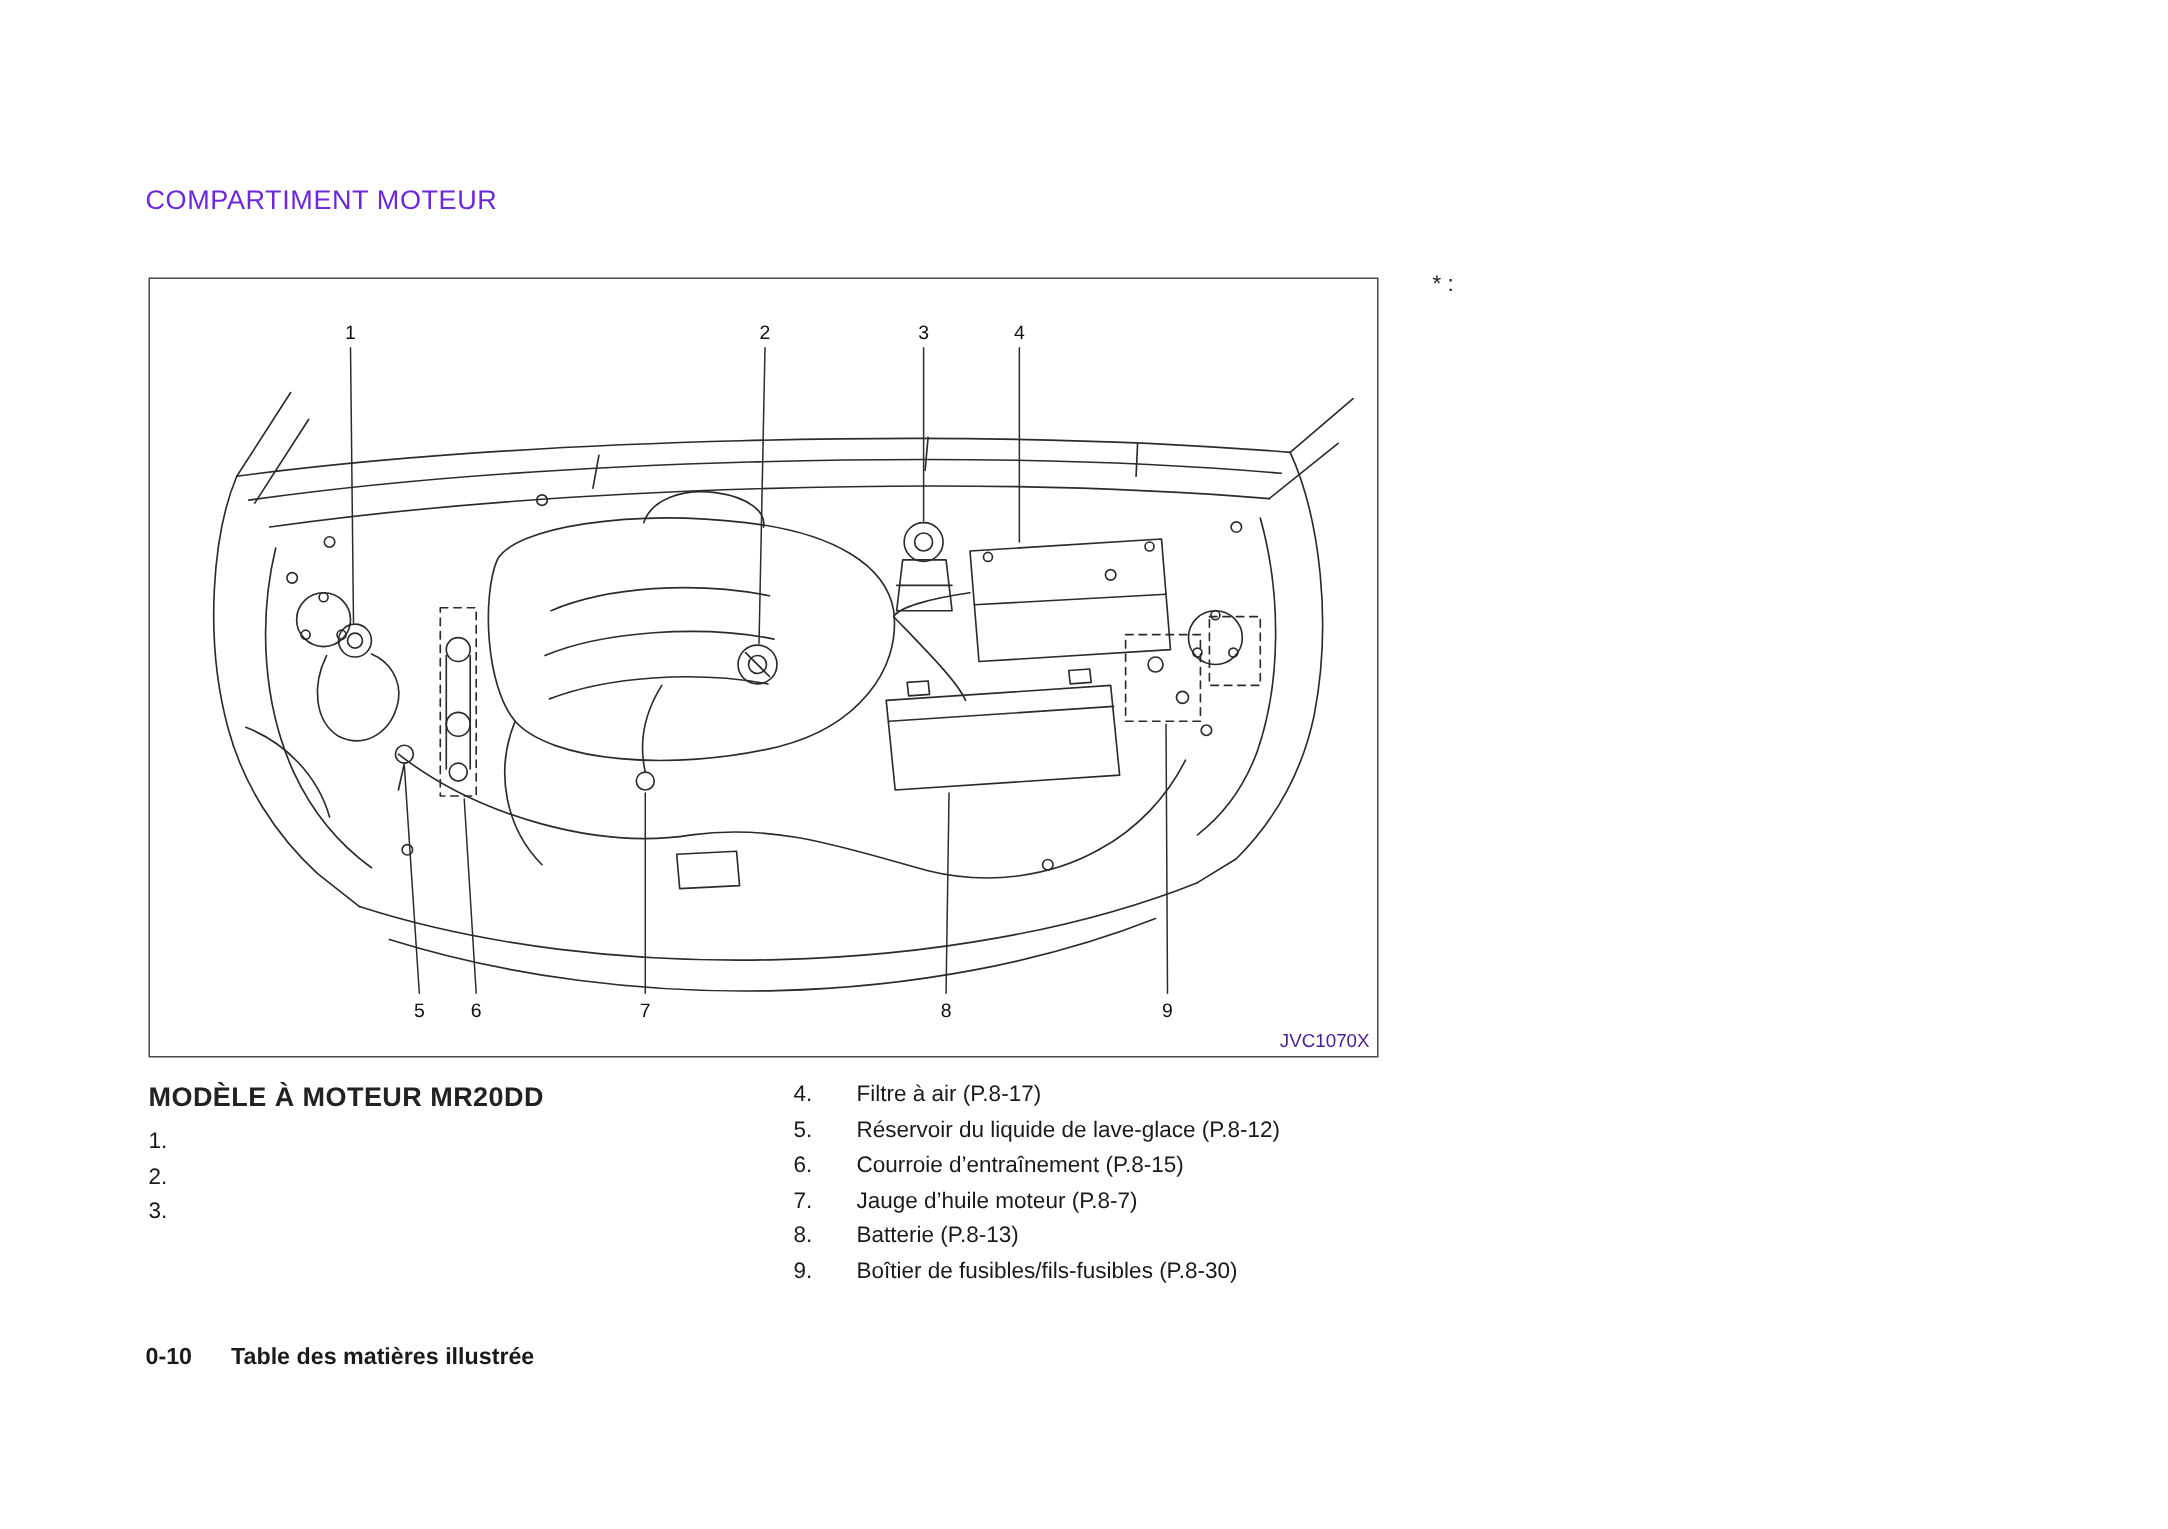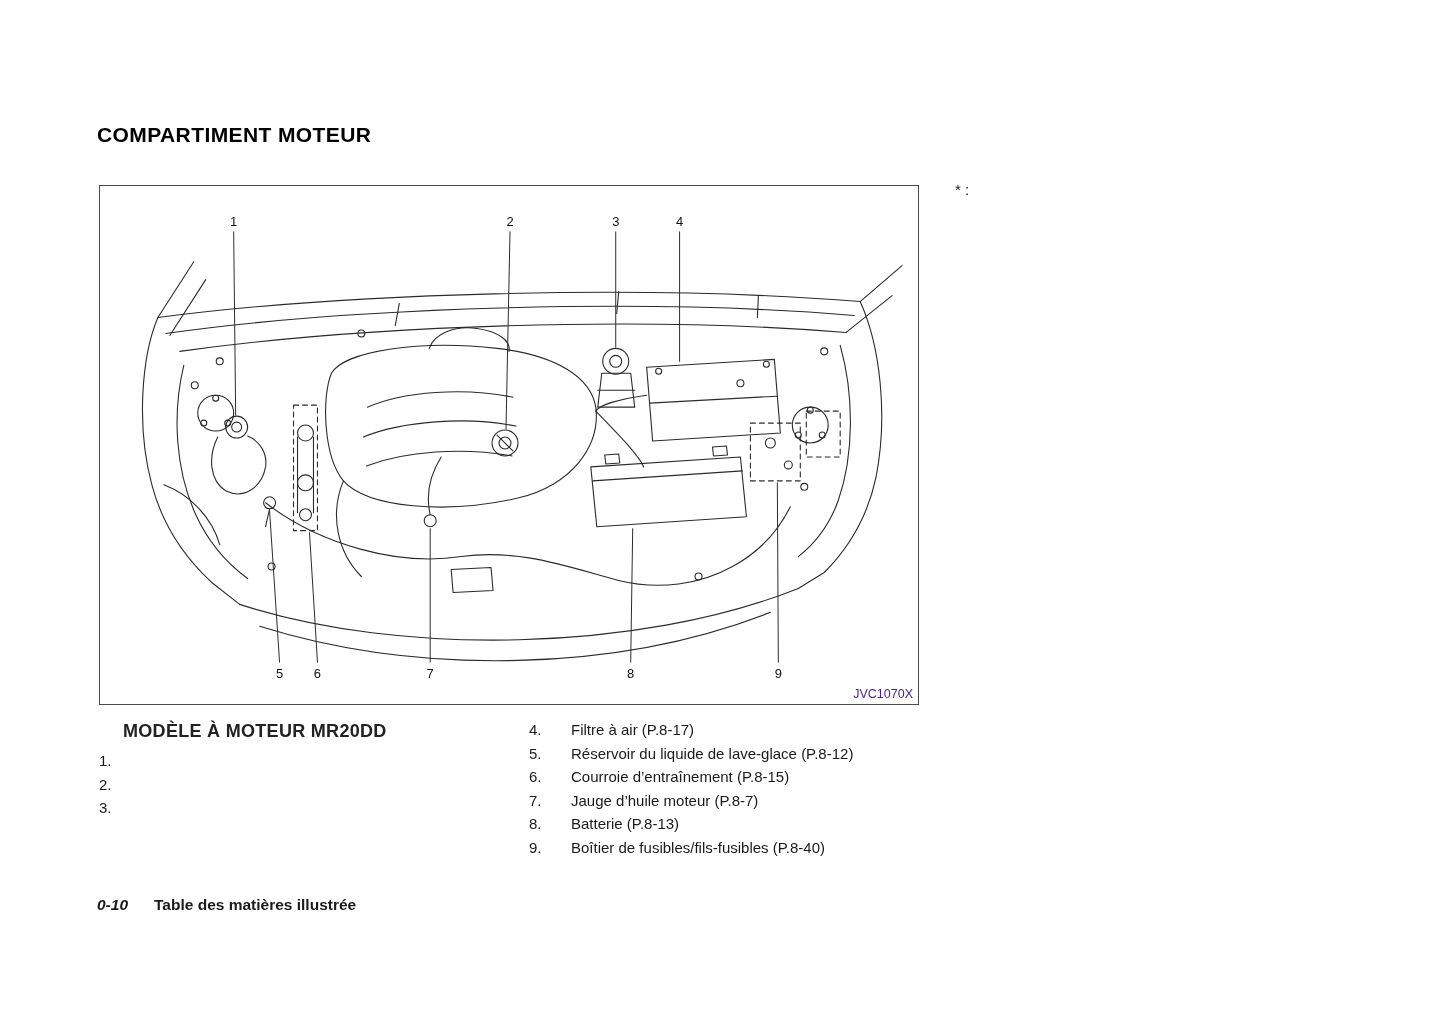--- a/index.html
+++ b/index.html
@@ -4,21 +4,21 @@
 <style>
   html,body { margin:0; padding:0; }
   body {
     width:1445px; height:1019px; position:relative;
     background:#ffffff; color:#1a1a1a;
     font-family:"Liberation Sans", sans-serif;
     overflow:hidden;
   }
   .page-title {
     position:absolute; left:97px; top:123px;
-    font-size:21px; font-weight:bold; letter-spacing:.4px; color:#000000;
+    font-size:18px; font-weight:normal; letter-spacing:.4px; color:#6d28d9;
   }
   .figure-frame {
     position:absolute; left:99px; top:185px; width:820px; height:520px;
     border:1px solid #4a4a4a; box-sizing:border-box; background:#fff;
   }
   .figure-frame svg { display:block; width:100%; height:100%; }
   .diagram path, .diagram circle, .diagram rect, .diagram ellipse {
     fill:none; stroke:#2b2b2b; stroke-width:1.1;
     stroke-linecap:round; stroke-linejoin:round;
   }
@@ -33,34 +33,34 @@
     font-size:12.5px; color:#4c1d95;
   }
   .footnote {
     position:absolute; left:955px; top:180px; width:400px;
     display:flex; font-size:15px; line-height:19.5px;
   }
   .footnote .sym { width:42px; flex:0 0 42px; }
   .footnote .txt { white-space:pre-line; }
   .legend-heading {
     position:absolute; left:99px; top:721px;
-    font-size:18px; font-weight:bold; letter-spacing:.3px; color:#222;margin-left:24px;
+    font-size:18px; font-weight:bold; letter-spacing:.3px; color:#222;
   }
   .legend-col { position:absolute; font-size:15px; line-height:21.5px; }
   .legend-left  { left:99px;  top:750px; width:402px; }
   .legend-right { left:529px; top:719px; width:420px; }
   .legend-item { display:flex; margin-bottom:2px; }
   .legend-item .num { flex:0 0 46px; }
   .legend-right .legend-item .num { flex:0 0 42px; }
   .legend-item .txt { white-space:pre-line; }
   .page-footer {
     position:absolute; left:97px; top:896px;
     display:flex; font-size:15.5px; font-weight:bold; color:#1a1a1a;
   }
-  .page-footer .num { margin-right:26px;font-style:italic; }
+  .page-footer .num { margin-right:26px; }
 </style>
 </head>
 <body>
 
 <div class="page-title">COMPARTIMENT MOTEUR</div>
 
 <div class="figure-frame">
   <svg class="diagram" viewBox="0 0 820 520" preserveAspectRatio="none">
 
     <g>
@@ -252,20 +252,20 @@
   <div class="legend-item">
     <div class="num">7.</div>
     <div class="txt">Jauge d’huile moteur (P.8-7)</div>
   </div>
   <div class="legend-item">
     <div class="num">8.</div>
     <div class="txt">Batterie (P.8-13)</div>
   </div>
   <div class="legend-item">
     <div class="num">9.</div>
-    <div class="txt">Boîtier de fusibles/fils-fusibles (P.8-40)</div>
+    <div class="txt">Boîtier de fusibles/fils-fusibles (P.8-30)</div>
   </div>
 </div>
 
 <div class="page-footer">
   <div class="num">0-10</div>
   <div class="title">Table des matières illustrée</div>
 </div>
 
 </body></html>

